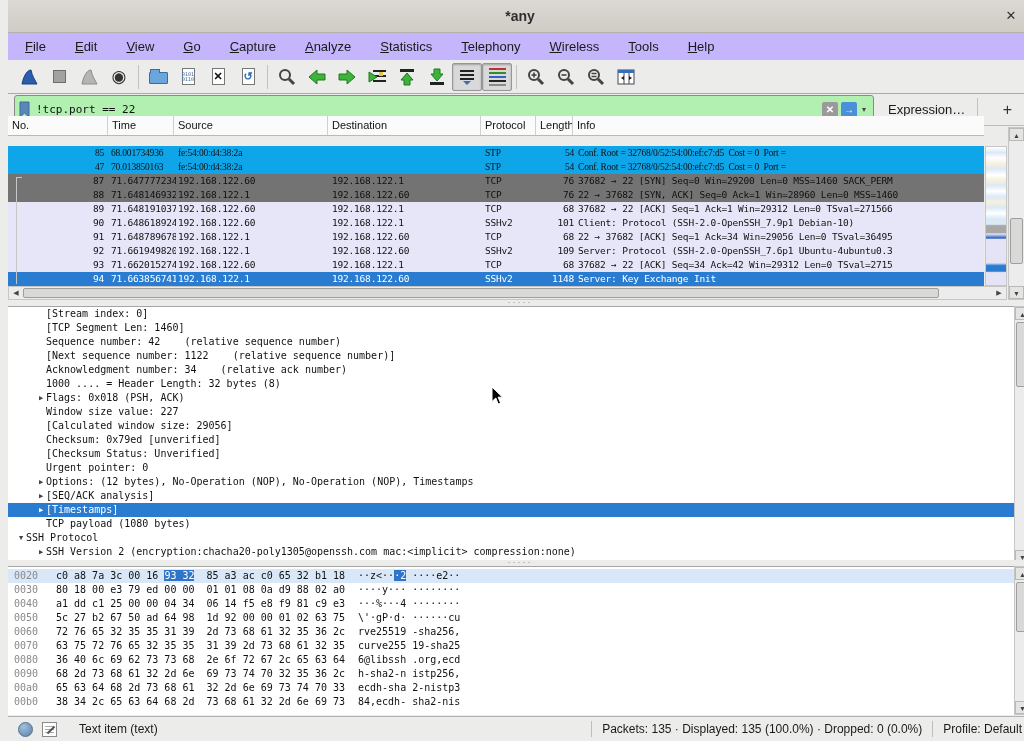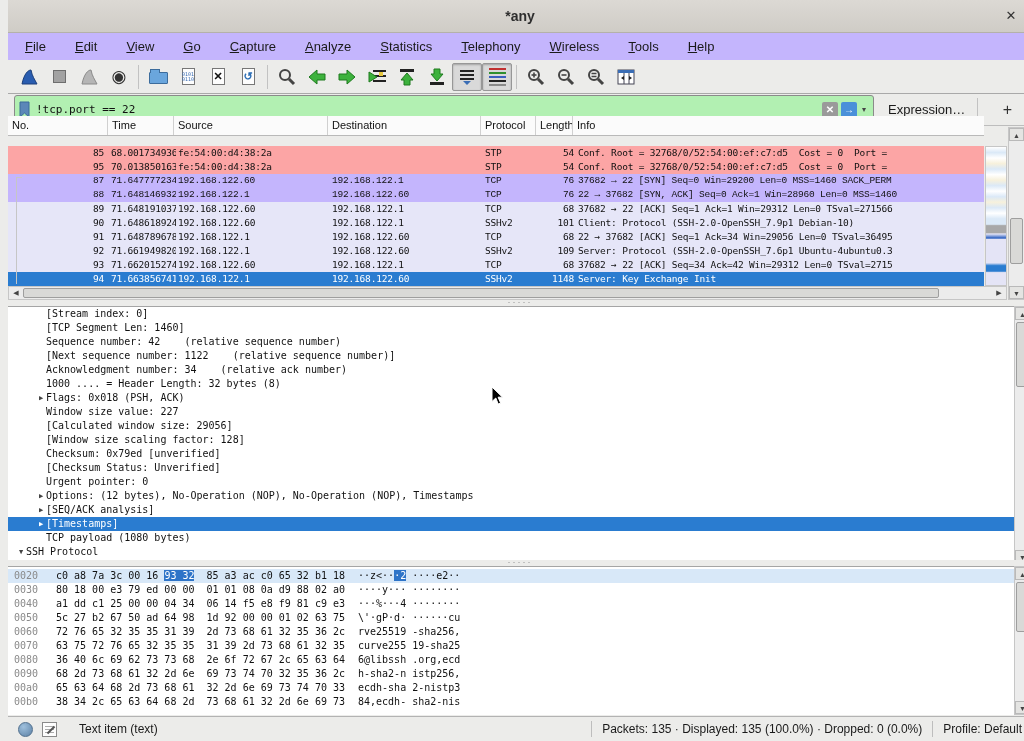--- a/index.html
+++ b/index.html
@@ -73,22 +73,22 @@
   .plrow { height:14px; display:flex; font-size:9.5px; letter-spacing:-0.2px;
     line-height:14px; white-space:pre; color:#111; }
   .plrow span { overflow:hidden; }
   .c-no   { width:96px; text-align:right; flex:none; }
   .c-time { width:65px; margin-left:7px; flex:none; }
   .c-src  { width:152px; margin-left:2px; flex:none; }
   .c-dst  { width:151px; margin-left:2px; flex:none; }
   .c-pro  { width:53px; margin-left:2px; flex:none; }
   .c-len  { width:36px; text-align:right; flex:none; }
   .c-info { flex:1; margin-left:4px; }
-  .row-plain { background:#fca5a5; }
-  .row-gray  { background:#c4b5fd;font-family:Liberation Mono, monospace; }
+  .row-plain { background:#0ea5e9;font-family:Liberation Serif, serif; }
+  .row-gray  { background:#737373; }
   .row-lav   { background:#e6e6f8; }
   .row-sel   { background:#2a7cd0; color:#fff; }
   #bracket { position:absolute; left:8px; top:177px; width:6px; height:107px;
     border-left:1px solid #c6c6c6; border-top:1px solid #c6c6c6; pointer-events:none; }
 
   
   #minimap { position:absolute; left:977px; top:146px; width:22px; height:140px;
     border:1px solid #c6c6c6;
     background:linear-gradient(#ffffff 0%, #dbe9f7 4%, #ffffff 8%, #f7f1dc 12%,
       #dbe9f7 16%, #ffffff 20%, #f7f1dc 24%, #dbe9f7 28%, #ffffff 32%, #dbe9f7 36%,
@@ -333,21 +333,21 @@
     <span class="hc" style="width:66px">Time</span>
     <span class="hc" style="width:154px">Source</span>
     <span class="hc" style="width:153px">Destination</span>
     <span class="hc" style="width:55px">Protocol</span>
     <span class="hc" style="width:37px">Length</span>
     <span class="hc" style="flex:1;border-right:none">Info</span>
   </div>
 
   <div id="plrows" class="mono">
     <div class="plrow row-plain"><span class="c-no">85</span><span class="c-time">68.001734936</span><span class="c-src">fe:54:00:d4:38:2a</span><span class="c-dst"></span><span class="c-pro">STP</span><span class="c-len">54</span><span class="c-info">Conf. Root = 32768/0/52:54:00:ef:c7:d5  Cost = 0  Port =</span></div>
-    <div class="plrow row-plain"><span class="c-no">95</span><span class="c-time">70.013850163</span><span class="c-src">fe:54:00:d4:38:2a</span><span class="c-dst"></span><span class="c-pro">STP</span><span class="c-len">54</span><span class="c-info">Conf. Root = 32768/0/52:54:00:ef:c7:d5  Cost = 0  Port =</span></div>
+    <div class="plrow row-plain"><span class="c-no">47</span><span class="c-time">70.013850163</span><span class="c-src">fe:54:00:d4:38:2a</span><span class="c-dst"></span><span class="c-pro">STP</span><span class="c-len">54</span><span class="c-info">Conf. Root = 32768/0/52:54:00:ef:c7:d5  Cost = 0  Port =</span></div>
     <div class="plrow row-gray"><span class="c-no">87</span><span class="c-time">71.647777234</span><span class="c-src">192.168.122.60</span><span class="c-dst">192.168.122.1</span><span class="c-pro">TCP</span><span class="c-len">76</span><span class="c-info">37682 → 22 [SYN] Seq=0 Win=29200 Len=0 MSS=1460 SACK_PERM</span></div>
     <div class="plrow row-gray"><span class="c-no">88</span><span class="c-time">71.648146932</span><span class="c-src">192.168.122.1</span><span class="c-dst">192.168.122.60</span><span class="c-pro">TCP</span><span class="c-len">76</span><span class="c-info">22 → 37682 [SYN, ACK] Seq=0 Ack=1 Win=28960 Len=0 MSS=1460</span></div>
     <div class="plrow row-lav"><span class="c-no">89</span><span class="c-time">71.648191037</span><span class="c-src">192.168.122.60</span><span class="c-dst">192.168.122.1</span><span class="c-pro">TCP</span><span class="c-len">68</span><span class="c-info">37682 → 22 [ACK] Seq=1 Ack=1 Win=29312 Len=0 TSval=271566</span></div>
     <div class="plrow row-lav"><span class="c-no">90</span><span class="c-time">71.648618924</span><span class="c-src">192.168.122.60</span><span class="c-dst">192.168.122.1</span><span class="c-pro">SSHv2</span><span class="c-len">101</span><span class="c-info">Client: Protocol (SSH-2.0-OpenSSH_7.9p1 Debian-10)</span></div>
     <div class="plrow row-lav"><span class="c-no">91</span><span class="c-time">71.648789678</span><span class="c-src">192.168.122.1</span><span class="c-dst">192.168.122.60</span><span class="c-pro">TCP</span><span class="c-len">68</span><span class="c-info">22 → 37682 [ACK] Seq=1 Ack=34 Win=29056 Len=0 TSval=36495</span></div>
     <div class="plrow row-lav"><span class="c-no">92</span><span class="c-time">71.661949820</span><span class="c-src">192.168.122.1</span><span class="c-dst">192.168.122.60</span><span class="c-pro">SSHv2</span><span class="c-len">109</span><span class="c-info">Server: Protocol (SSH-2.0-OpenSSH_7.6p1 Ubuntu-4ubuntu0.3</span></div>
     <div class="plrow row-lav"><span class="c-no">93</span><span class="c-time">71.662015274</span><span class="c-src">192.168.122.60</span><span class="c-dst">192.168.122.1</span><span class="c-pro">TCP</span><span class="c-len">68</span><span class="c-info">37682 → 22 [ACK] Seq=34 Ack=42 Win=29312 Len=0 TSval=2715</span></div>
     <div class="plrow row-sel"><span class="c-no">94</span><span class="c-time">71.663856741</span><span class="c-src">192.168.122.1</span><span class="c-dst">192.168.122.60</span><span class="c-pro">SSHv2</span><span class="c-len">1148</span><span class="c-info">Server: Key Exchange Init</span></div>
   </div>
   <div id="bracket"></div>
@@ -370,21 +370,20 @@
   <div id="detail" class="mono">
     <div class="dl l1"><span class="tri"></span><span>[Stream index: 0]</span></div>
     <div class="dl l1"><span class="tri"></span><span>[TCP Segment Len: 1460]</span></div>
     <div class="dl l1"><span class="tri"></span><span>Sequence number: 42    (relative sequence number)</span></div>
     <div class="dl l1"><span class="tri"></span><span>[Next sequence number: 1122    (relative sequence number)]</span></div>
     <div class="dl l1"><span class="tri"></span><span>Acknowledgment number: 34    (relative ack number)</span></div>
     <div class="dl l1"><span class="tri"></span><span>1000 .... = Header Length: 32 bytes (8)</span></div>
     <div class="dl l1"><span class="tri">▶</span><span>Flags: 0x018 (PSH, ACK)</span></div>
     <div class="dl l1"><span class="tri"></span><span>Window size value: 227</span></div>
     <div class="dl l1"><span class="tri"></span><span>[Calculated window size: 29056]</span></div>
-    <div class="dl l1"><span class="tri"></span><span>[Window size scaling factor: 128]</span></div>
     <div class="dl l1"><span class="tri"></span><span>Checksum: 0x79ed [unverified]</span></div>
     <div class="dl l1"><span class="tri"></span><span>[Checksum Status: Unverified]</span></div>
     <div class="dl l1"><span class="tri"></span><span>Urgent pointer: 0</span></div>
     <div class="dl l1"><span class="tri">▶</span><span>Options: (12 bytes), No-Operation (NOP), No-Operation (NOP), Timestamps</span></div>
     <div class="dl l1"><span class="tri">▶</span><span>[SEQ/ACK analysis]</span></div>
     <div class="dl l1 sel"><span class="tri">▶</span><span>[Timestamps]</span></div>
     <div class="dl l1"><span class="tri"></span><span>TCP payload (1080 bytes)</span></div>
     <div class="dl l0"><span class="tri">▼</span><span>SSH Protocol</span></div>
     <div class="dl l1"><span class="tri">▶</span><span>SSH Version 2 (encryption:chacha20-poly1305@openssh.com mac:&lt;implicit&gt; compression:none)</span></div>
   </div>

